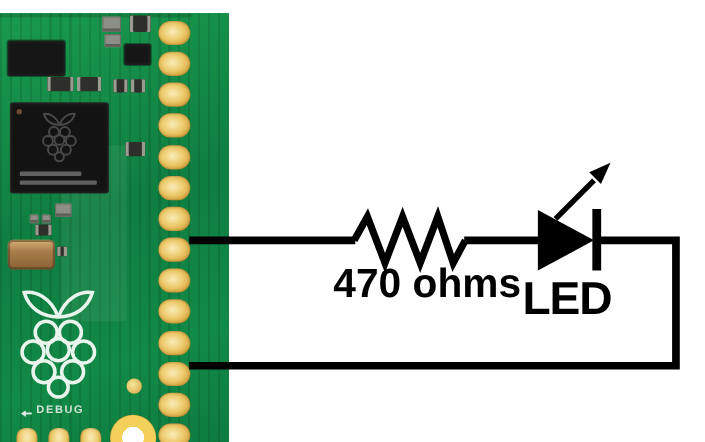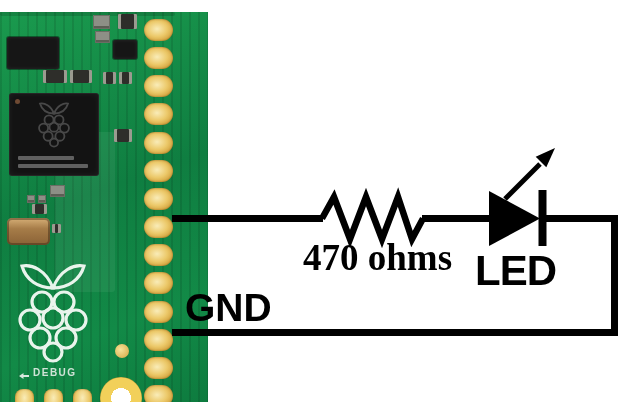--- a/index.html
+++ b/index.html
@@ -57,21 +57,21 @@
   .circuit { position:absolute; left:0; top:0; }
   .circuit .wire   { stroke: var(--wire,#000); stroke-width:7; fill:none; }
   .circuit .reszig { stroke: var(--wire,#000); stroke-width:6.5; fill:none; stroke-linejoin:miter; }
   .circuit .cath   { stroke: var(--wire,#000); stroke-width:8; }
   .circuit .shaft  { stroke: var(--wire,#000); stroke-width:5; }
   .circuit .solid  { fill: var(--wire,#000); }
 
   .lbl { position:absolute; color:var(--text,#000); white-space:nowrap; line-height:1; }
   .lbl.gp21 { left:185px; top:179px; font-weight:bold; font-size:39px; }
   .lbl.gnd  { left:185px; top:288px; font-weight:bold; font-size:39px; }
-  .lbl.ohms { left:303px; top:239px; font-family:Liberation Serif, serif; font-weight:bold; font-size:37px; }
+  .lbl.ohms { left:303px; top:239px; font-family:Liberation Sans, sans-serif; font-weight:bold; font-size:37px; }
   .lbl.led  { left:475px; top:250px; font-weight:bold; font-size:42px; letter-spacing:-1px; }
 </style>
 </head>
 <body>
 
 <div class="canvas">
 
   <div class="board">
     <div class="patch light" style="left:55px;top:120px;width:60px;height:160px;"></div>
     <div class="patch dark" style="left:0;top:0;width:175px;height:4px;"></div>
@@ -161,16 +161,15 @@
     <path class="wire" d="M172,218.5 H323"></path>
     <polyline class="reszig" points="322,218.5 334,197 350,239 366,197 382,239 398,197 412,239 423,218.5"></polyline>
     <path class="wire" d="M422,218.5 H492"></path>
     <polygon class="solid" points="489,191 489,246 540,218.5"></polygon>
     <line class="cath" x1="542.5" y1="190" x2="542.5" y2="246"></line>
     <line class="shaft" x1="505" y1="199" x2="540" y2="164"></line>
     <polygon class="solid" points="555,148 546.3,167.3 535.7,156.7"></polygon>
     <path class="wire" d="M543,218.5 H614.5 V332.5 H172"></path>
   </svg>
 
-  <div class="lbl gnd">GND</div>
   <div class="lbl ohms">470 ohms</div>
   <div class="lbl led">LED</div>
 </div>
 
 </body></html>

